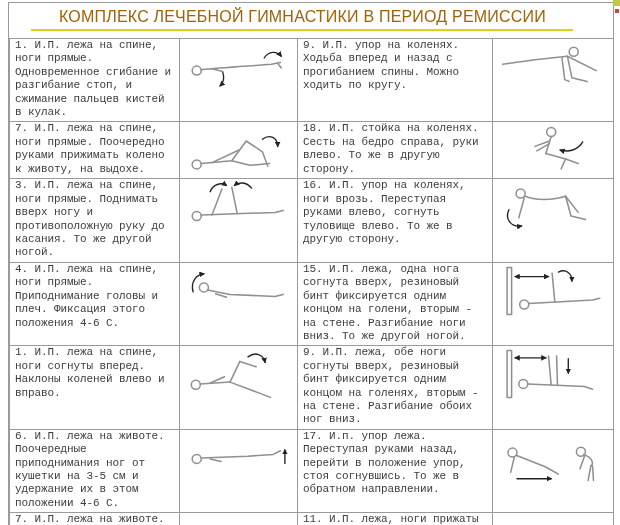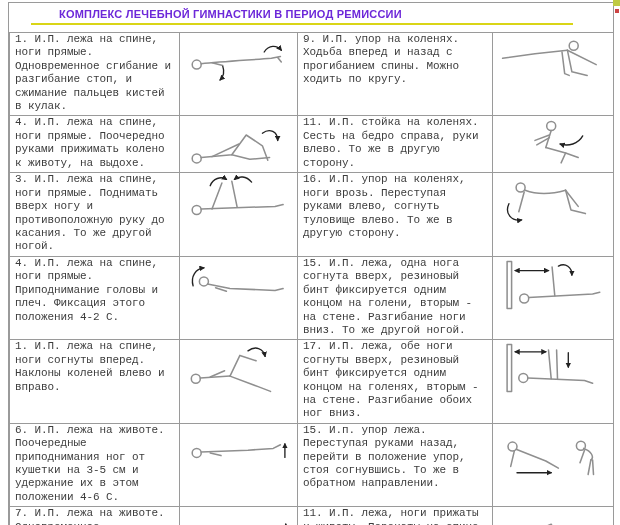--- a/index.html
+++ b/index.html
@@ -6,21 +6,21 @@
   body{
     width:620px;height:525px;background:#ffffff;position:relative;overflow:hidden;
     font-family:"Liberation Sans","DejaVu Sans",sans-serif;
   }
   .sheet{
     position:absolute;left:8px;top:2px;width:604px;
     border:1px solid #9a9a9a;background:#fff;
   }
   .title-cell{
     padding:5px 6px 3px 50px;
-    font-size:11px;font-weight:bold;color:#6d28d9;
+    font-size:16px;font-weight:normal;color:#a16207;
     letter-spacing:.2px;white-space:nowrap;
   }
   .title-underline{
     height:0;border-bottom:2px solid #d9d516;margin:0 40px 0 22px;
   }
   table.ex{
     border-collapse:collapse;table-layout:fixed;
     width:604px;margin-top:7px;
   }
   table.ex td{
@@ -241,27 +241,27 @@
             </svg>
           </td>
           <td class="txt">9. И.П. упор на коленях. Ходьба вперед и назад с прогибанием спины. Можно ходить по кругу.</td>
           <td class="img">
             <svg class="fig" width="112" height="54" viewBox="0 0 120 60">
               <use href="#all-fours-walk"></use>
             </svg>
           </td>
         </tr>
         <tr>
-          <td class="txt">4. И.П. лежа на спине, ноги прямые. Поочередно руками прижимать колено к животу, на выдохе.</td>
+          <td class="txt">7. И.П. лежа на спине, ноги прямые. Поочередно руками прижимать колено к животу, на выдохе.</td>
           <td class="img">
             <svg class="fig" width="112" height="54" viewBox="0 0 120 60">
               <use href="#supine-knee-to-chest"></use>
             </svg>
           </td>
-          <td class="txt">11. И.П. стойка на коленях. Сесть на бедро справа, руки влево. То же в другую сторону.</td>
+          <td class="txt">18. И.П. стойка на коленях. Сесть на бедро справа, руки влево. То же в другую сторону.</td>
           <td class="img">
             <svg class="fig" width="112" height="54" viewBox="0 0 120 60">
               <use href="#kneel-sit-to-hip"></use>
             </svg>
           </td>
         </tr>
         <tr>
           <td class="txt">3. И.П. лежа на спине, ноги прямые. Поднимать вверх ногу и противоположную руку до касания. То же другой ногой.</td>
           <td class="img">
             <svg class="fig" width="112" height="54" viewBox="0 0 120 60">
@@ -269,55 +269,55 @@
             </svg>
           </td>
           <td class="txt">16. И.П. упор на коленях, ноги врозь. Переступая руками влево, согнуть туловище влево. То же в другую сторону.</td>
           <td class="img">
             <svg class="fig" width="112" height="54" viewBox="0 0 120 60">
               <use href="#all-fours-side-bend"></use>
             </svg>
           </td>
         </tr>
         <tr>
-          <td class="txt">4. И.П. лежа на спине, ноги прямые. Приподнимание головы и плеч. Фиксация этого положения 4-2 С.</td>
+          <td class="txt">4. И.П. лежа на спине, ноги прямые. Приподнимание головы и плеч. Фиксация этого положения 4-6 С.</td>
           <td class="img">
             <svg class="fig" width="112" height="54" viewBox="0 0 120 60">
               <use href="#supine-head-lift"></use>
             </svg>
           </td>
           <td class="txt">15. И.П. лежа, одна нога согнута вверх, резиновый бинт фиксируется одним концом на голени, вторым - на стене. Разгибание ноги вниз. То же другой ногой.</td>
           <td class="img">
             <svg class="fig" width="112" height="54" viewBox="0 0 120 60">
               <use href="#band-one-leg-wall"></use>
             </svg>
           </td>
         </tr>
         <tr>
           <td class="txt">1. И.П. лежа на спине, ноги согнуты вперед. Наклоны коленей влево и вправо.</td>
           <td class="img">
             <svg class="fig" width="112" height="54" viewBox="0 0 120 60">
               <use href="#supine-knee-tilts"></use>
             </svg>
           </td>
-          <td class="txt">17. И.П. лежа, обе ноги согнуты вверх, резиновый бинт фиксируется одним концом на голенях, вторым - на стене. Разгибание обоих ног вниз.</td>
+          <td class="txt">9. И.П. лежа, обе ноги согнуты вверх, резиновый бинт фиксируется одним концом на голенях, вторым - на стене. Разгибание обоих ног вниз.</td>
           <td class="img">
             <svg class="fig" width="112" height="54" viewBox="0 0 120 60">
               <use href="#band-both-legs-wall"></use>
             </svg>
           </td>
         </tr>
         <tr>
           <td class="txt">6. И.П. лежа на животе. Поочередные приподнимания ног от кушетки на 3-5 см и удержание их в этом положении 4-6 С.</td>
           <td class="img">
             <svg class="fig" width="112" height="54" viewBox="0 0 120 60">
               <use href="#prone-alternate-leg-raise"></use>
             </svg>
           </td>
-          <td class="txt">15. И.п. упор лежа. Переступая руками назад, перейти в положение упор, стоя согнувшись. То же в обратном направлении.</td>
+          <td class="txt">17. И.п. упор лежа. Переступая руками назад, перейти в положение упор, стоя согнувшись. То же в обратном направлении.</td>
           <td class="img">
             <svg class="fig" width="112" height="54" viewBox="0 0 120 60">
               <use href="#plank-to-stand-walk"></use>
             </svg>
           </td>
         </tr>
         <tr>
           <td class="txt">7. И.П. лежа на животе. Одновременное приподнимания ног от пола на 3-5 см и удержание их в этом положении 4-6 С.</td>
           <td class="img">
             <svg class="fig" width="112" height="54" viewBox="0 0 120 60">

